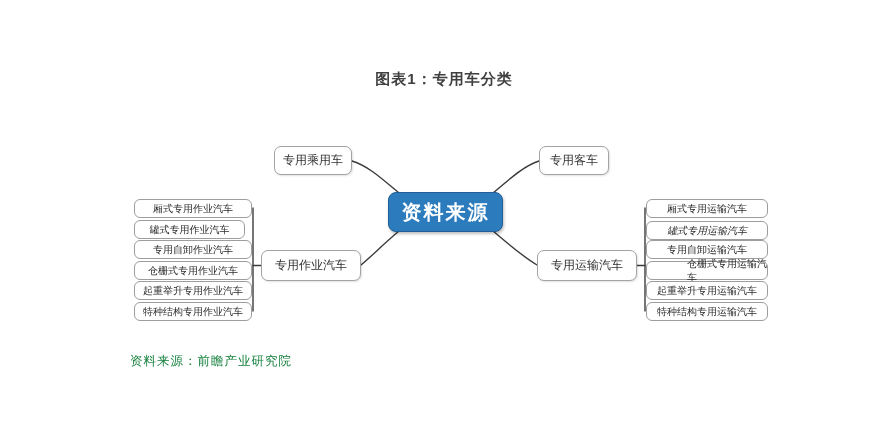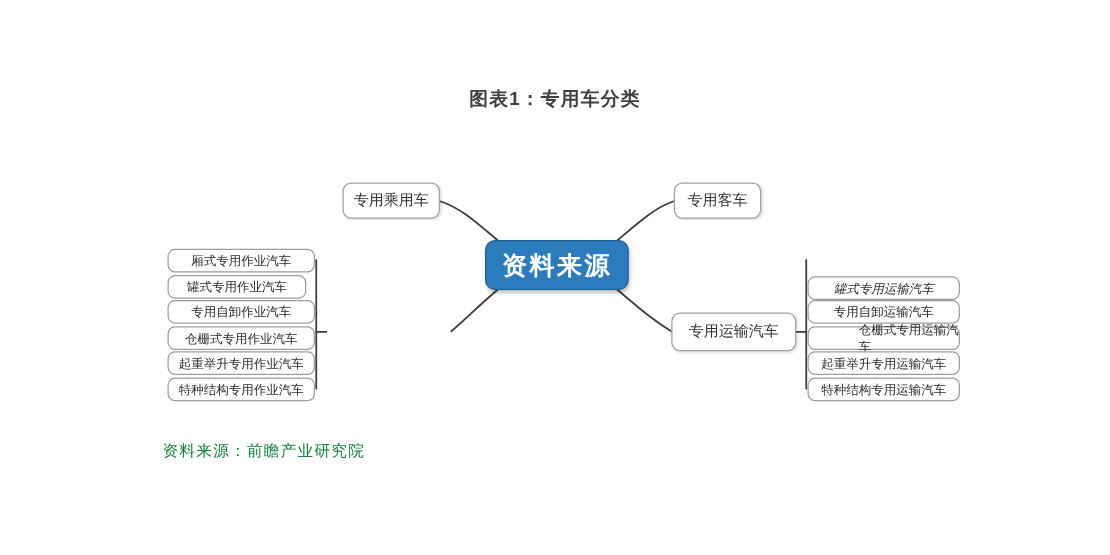--- a/index.html
+++ b/index.html
@@ -48,29 +48,31 @@
       <path d="M 253,208 L 253,311"></path>
       <path d="M 637,265.5 L 645,265.5"></path>
       <path d="M 645,208 L 645,311"></path>
     </g>
   </svg>
 
   <div class="node center" style="left:388px;top:192px;width:115px;height:40px;">资料来源</div>
 
   <div class="node" style="left:274px;top:146px;width:78px;height:29px;">专用乘用车</div>
   <div class="node" style="left:539px;top:146px;width:70px;height:29px;">专用客车</div>
+  <div class="node" style="left:261px;top:250px;width:100px;height:31px;">专用作业汽车</div>
   <div class="node" style="left:537px;top:250px;width:100px;height:31px;">专用运输汽车</div>
 
   <div class="node leaf" style="left:134px;top:199px;width:118px;height:19px;">厢式专用作业汽车</div>
   <div class="node leaf" style="left:134px;top:220px;width:111px;height:19px;">罐式专用作业汽车</div>
   <div class="node leaf" style="left:134px;top:240px;width:118px;height:19px;">专用自卸作业汽车</div>
   <div class="node leaf" style="left:134px;top:261px;width:118px;height:19px;">仓栅式专用作业汽车</div>
   <div class="node leaf" style="left:134px;top:281px;width:118px;height:19px;">起重举升专用作业汽车</div>
   <div class="node leaf" style="left:134px;top:302px;width:118px;height:19px;">特种结构专用作业汽车</div>
 
+  <div class="node leaf" style="left:646px;top:199px;width:122px;height:19px;">厢式专用运输汽车</div>
   <div class="node leaf" style="left:646px;top:221px;width:122px;height:19px;font-style:italic;">罐式专用运输汽车</div>
   <div class="node leaf" style="left:646px;top:240px;width:122px;height:19px;">专用自卸运输汽车</div>
   <div class="node leaf" style="left:646px;top:261px;width:122px;height:19px;padding-left:40px;">仓栅式专用运输汽车</div>
   <div class="node leaf" style="left:646px;top:281px;width:122px;height:19px;">起重举升专用运输汽车</div>
   <div class="node leaf" style="left:646px;top:302px;width:122px;height:19px;">特种结构专用运输汽车</div>
 
   <div class="source-note">资料来源：前瞻产业研究院</div>
 
 </div>
 

